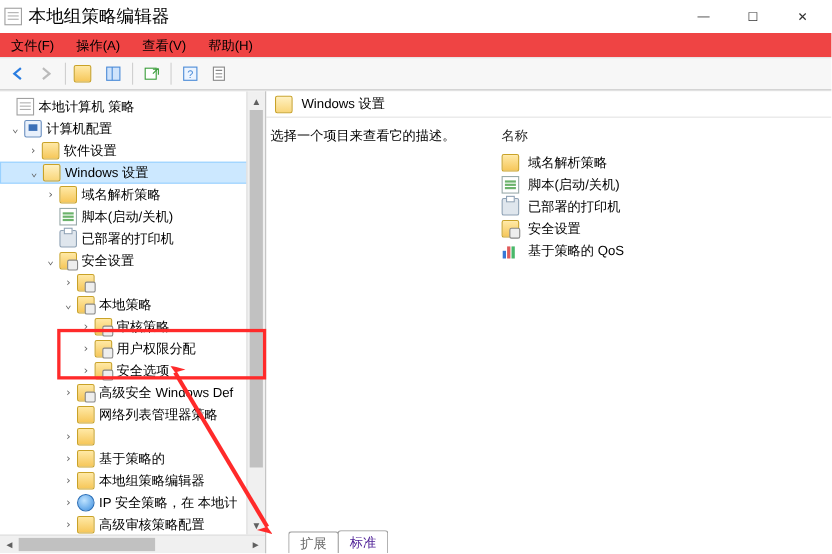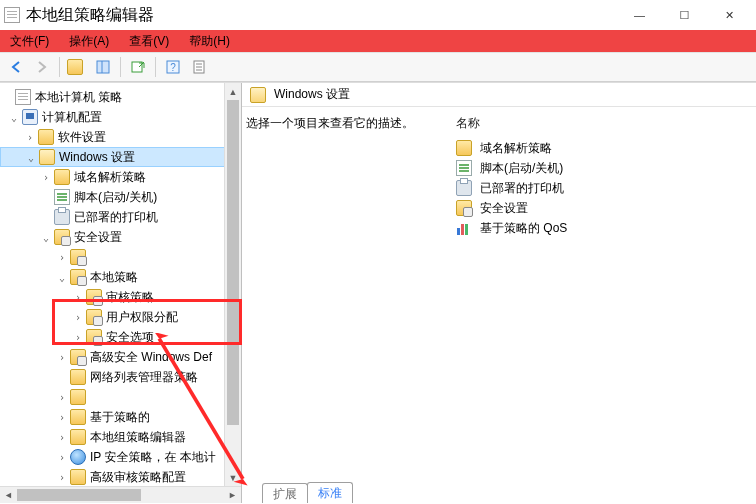--- a/index.html
+++ b/index.html
@@ -147,21 +147,21 @@
     border-bottom: none;
     padding: 1px 10px 0;
     font-size: 12px;
     background: #fff;
     margin-right: -1px;
     color: #6d6d6d;
     height: 20px;
     display: flex; align-items: center;
   }
   .tab.active {
-    color: #3b82f6;
+    color: #4c1d95;
     height: 21px;
     position: relative;
     z-index: 1;
   }
   .scrollbar-h {
     position: absolute;
     left: 0; bottom: 0;
     width: 100%;
     height: 17px;
     background: #f0f0f0;

